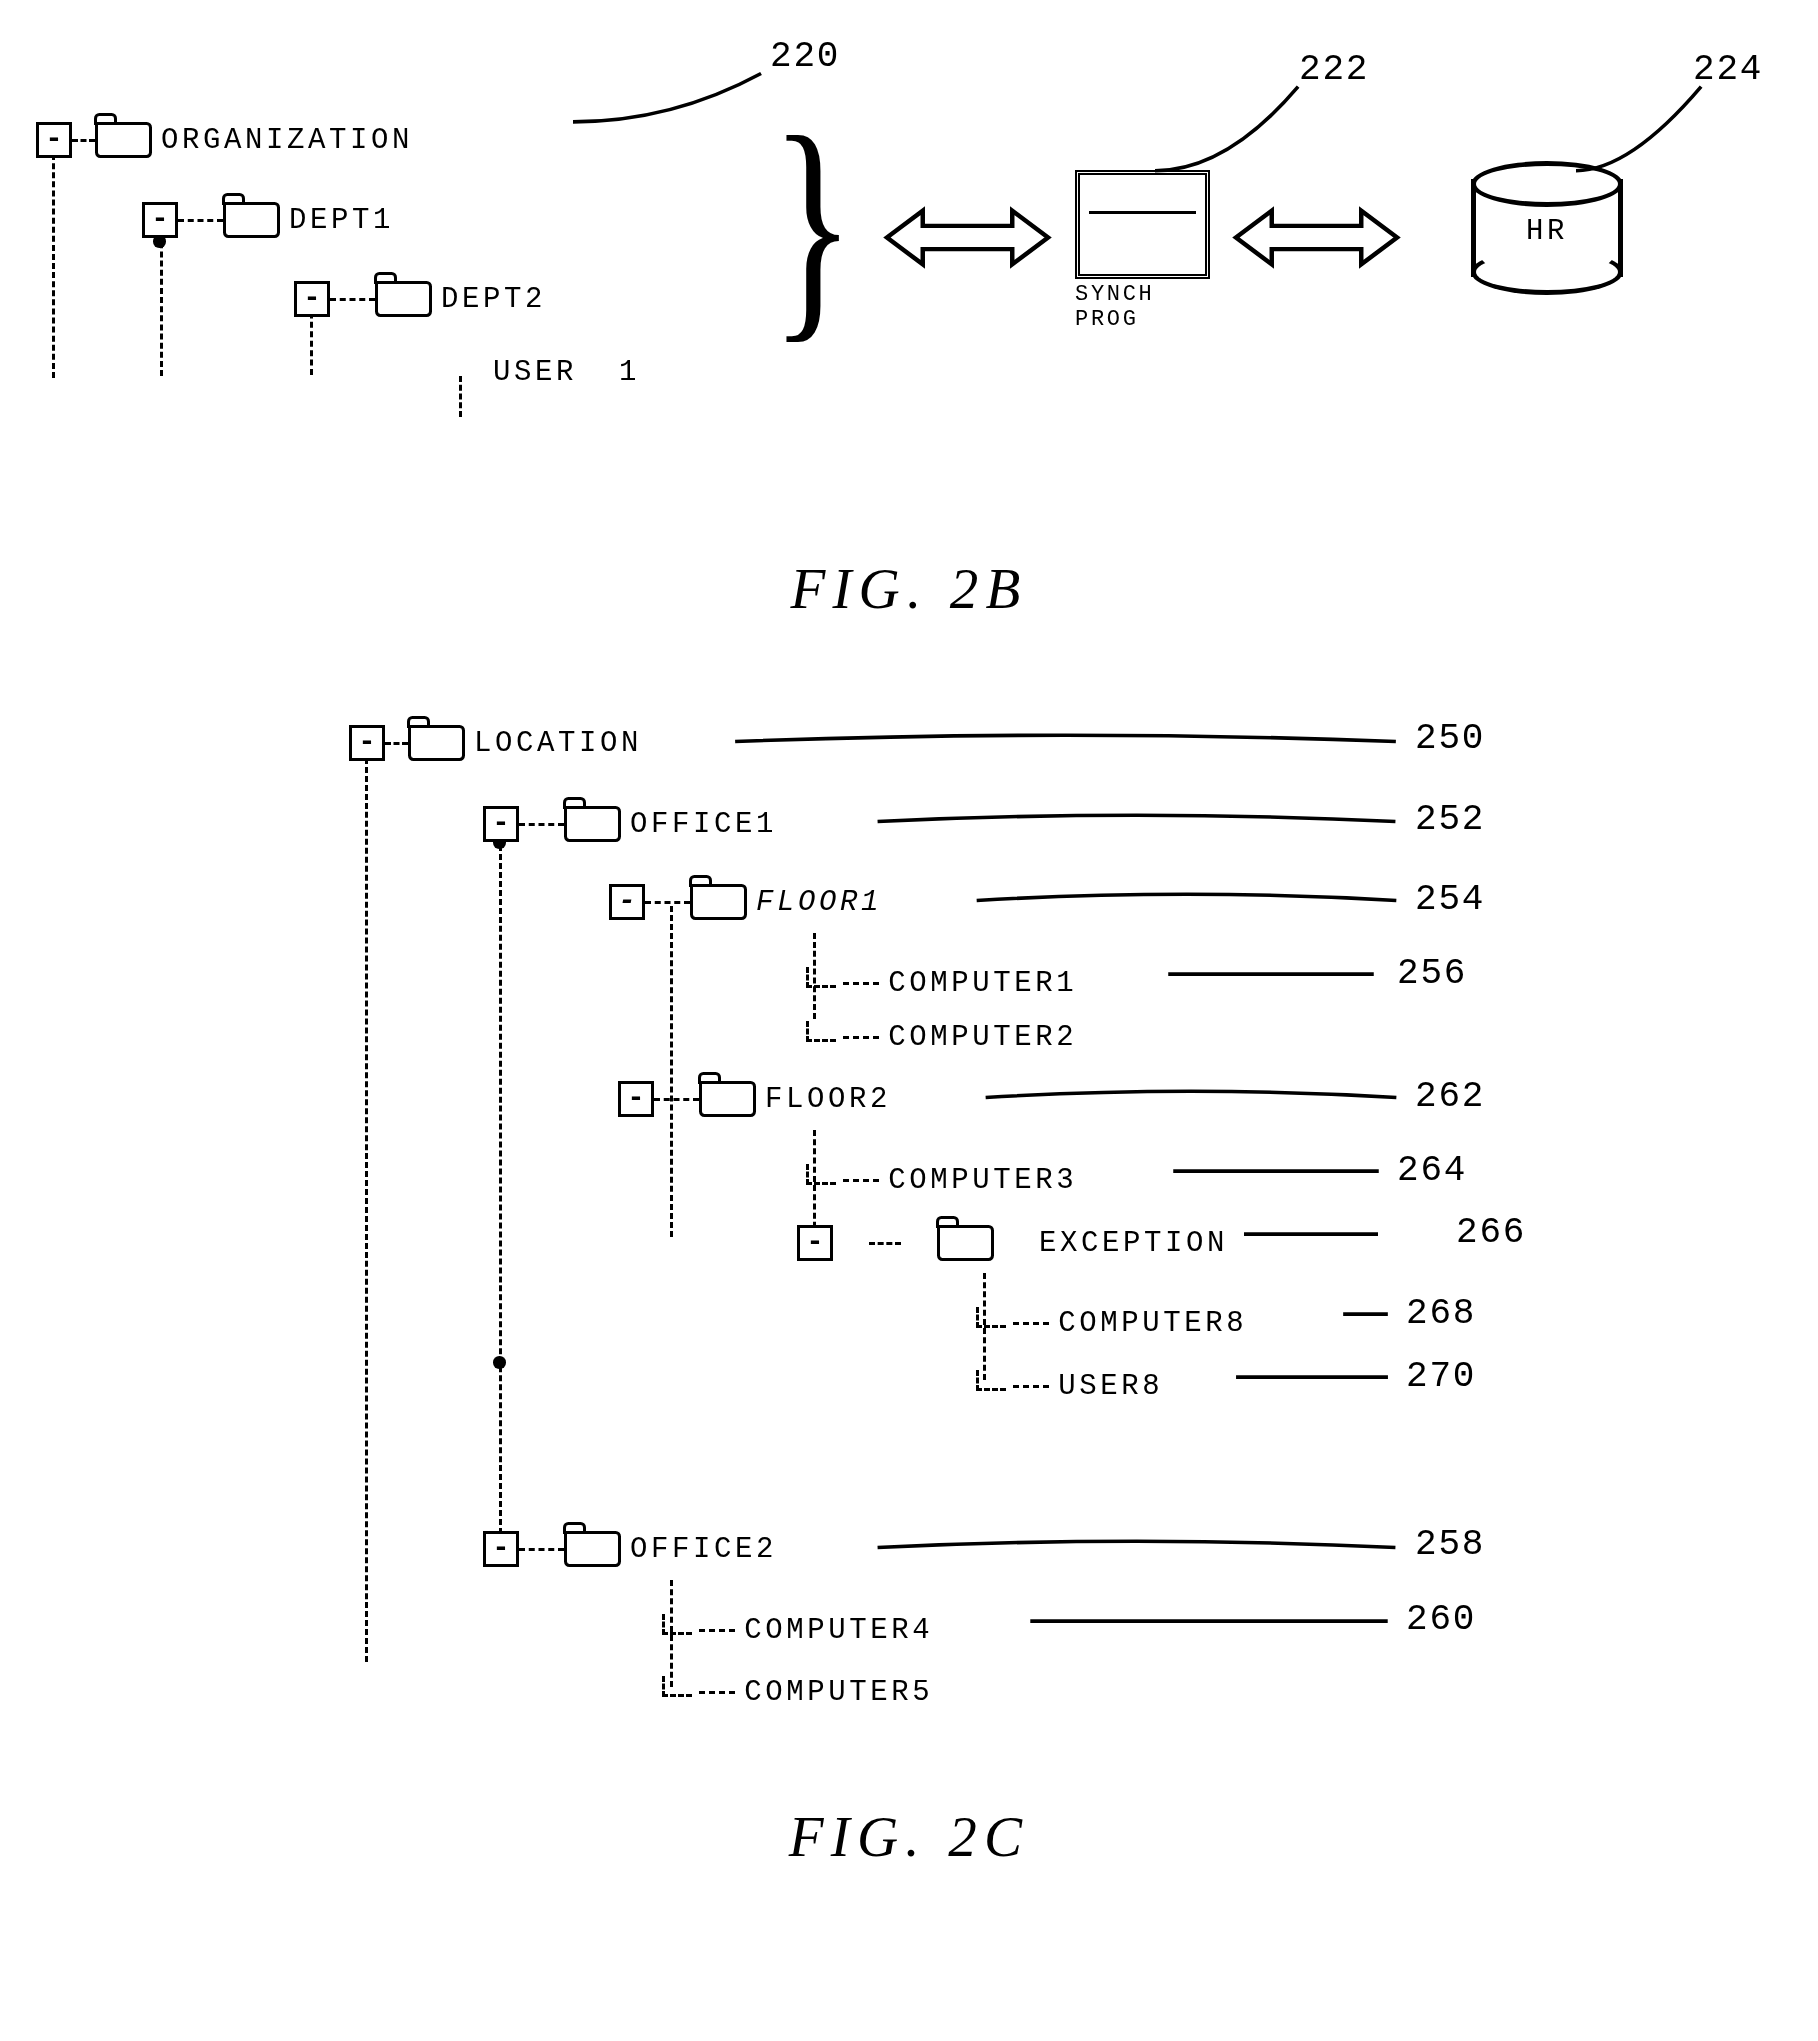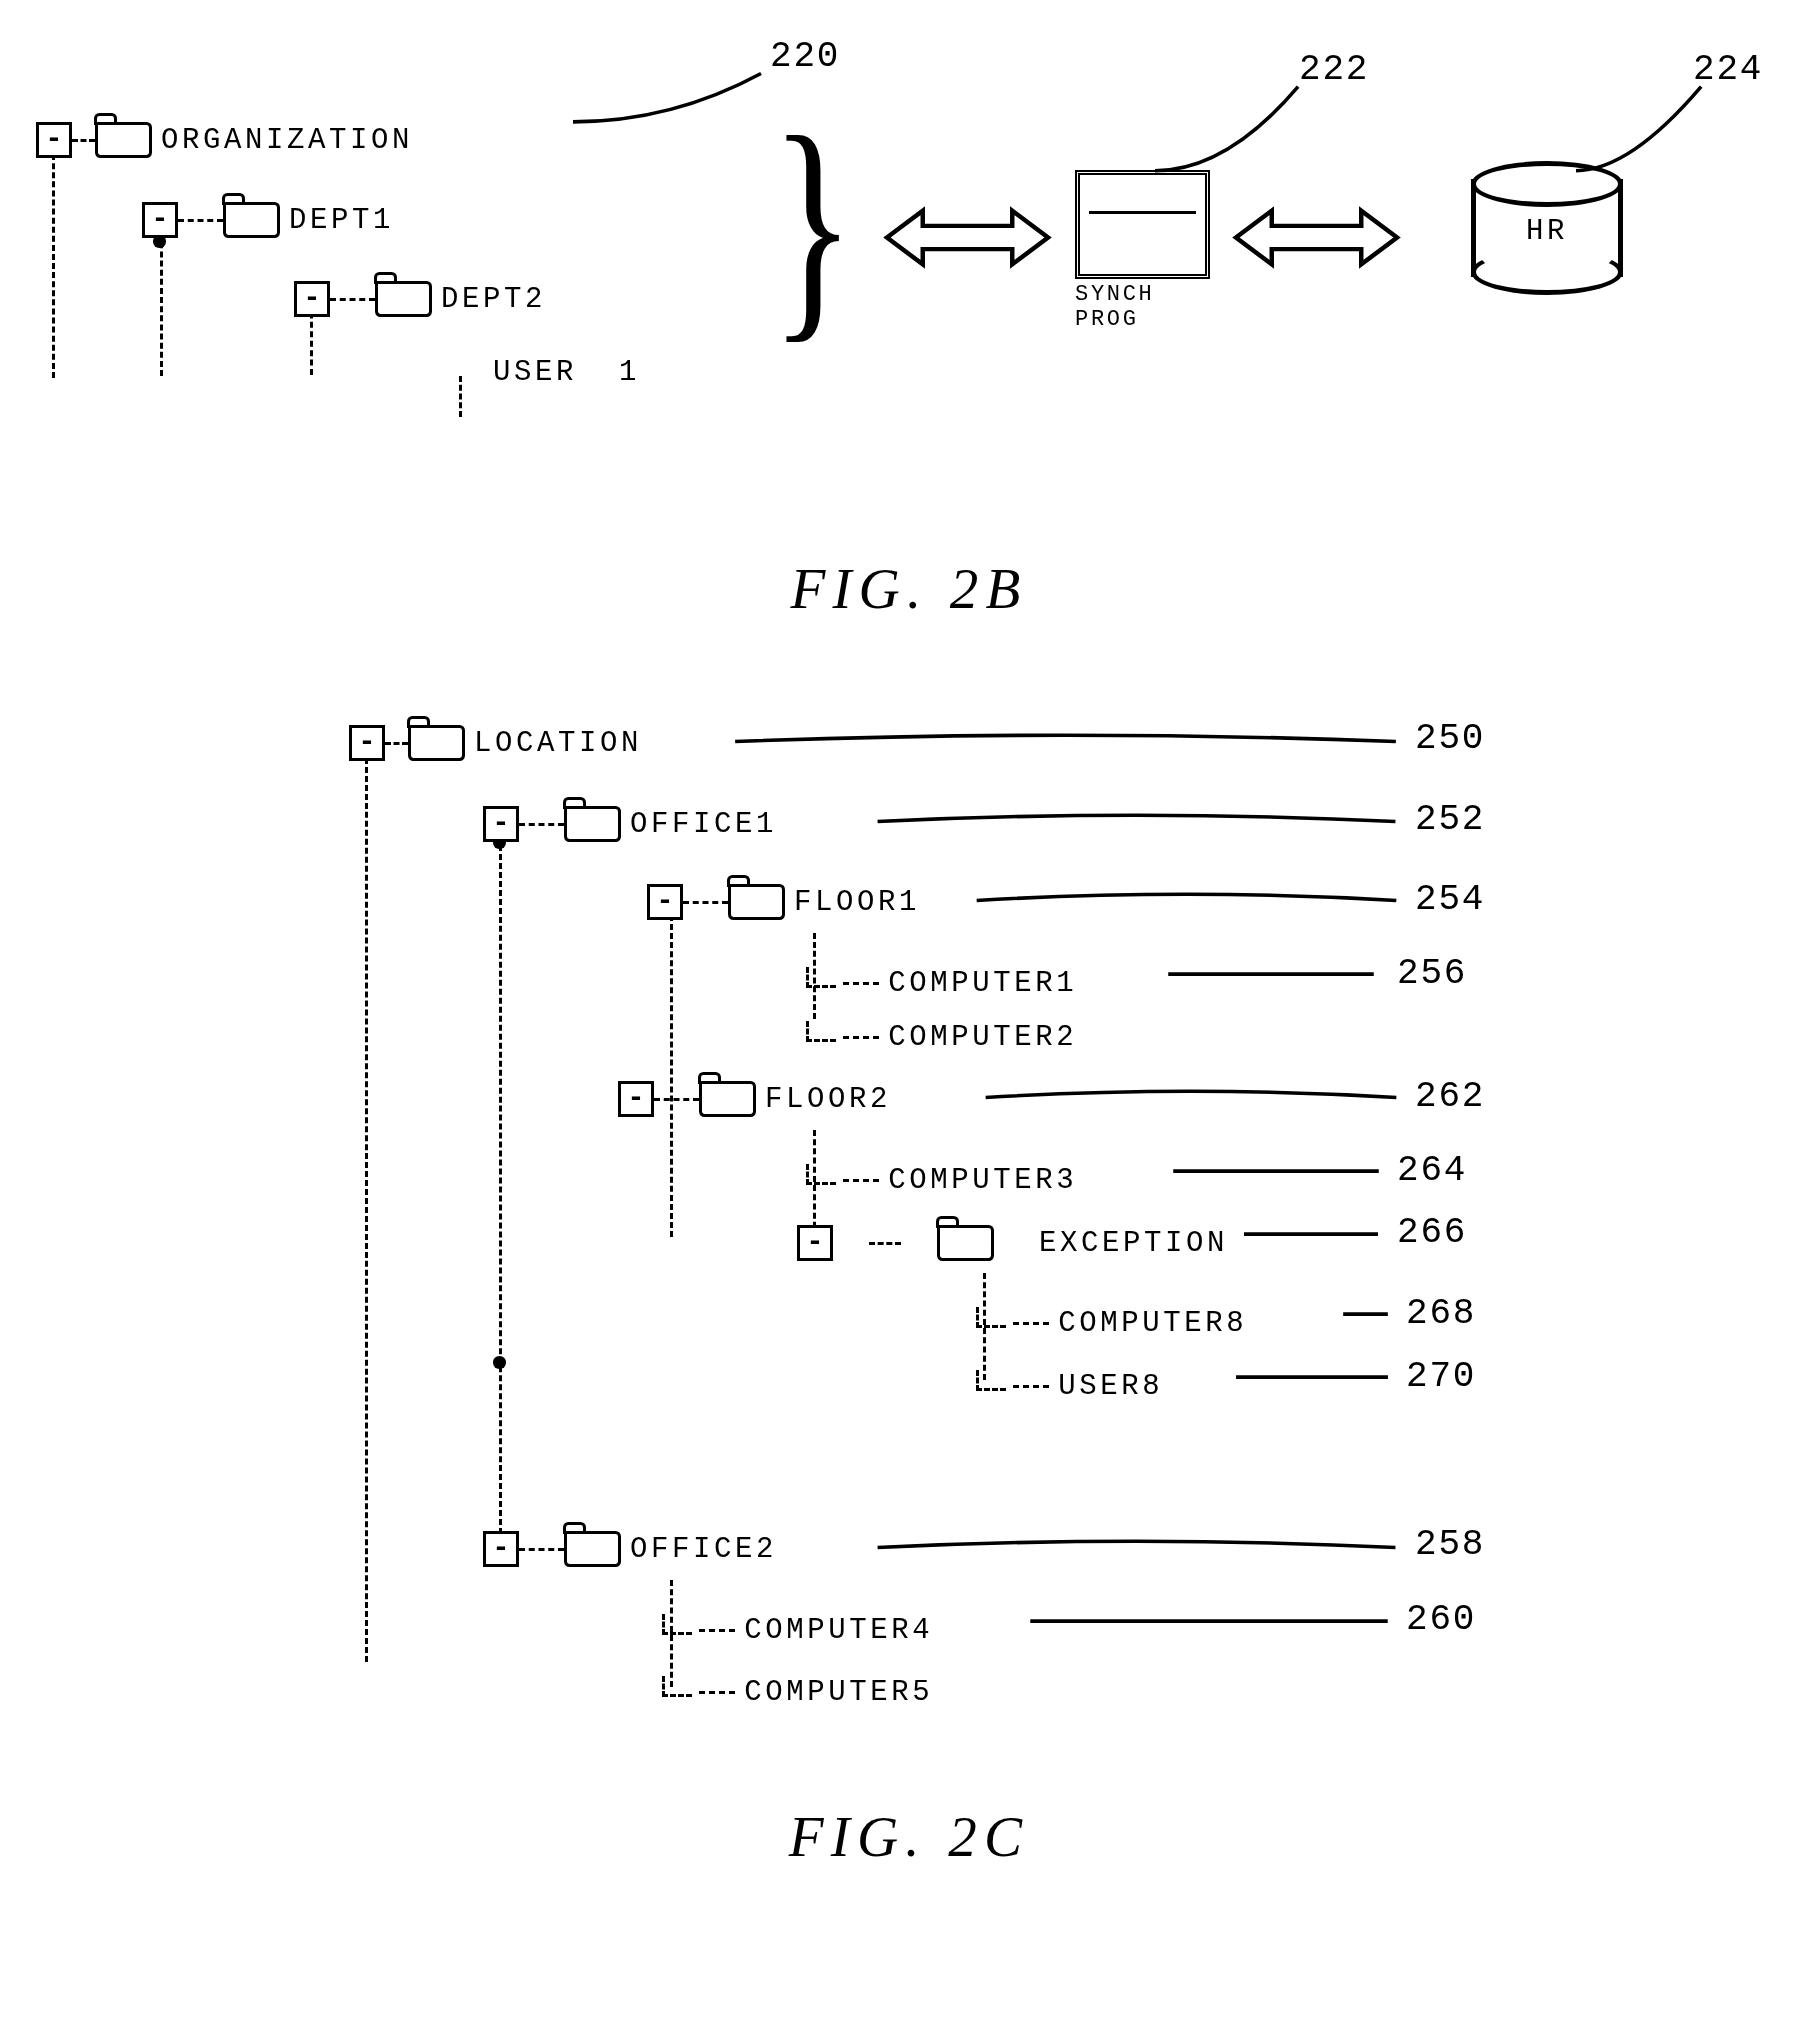--- a/index.html
+++ b/index.html
@@ -256,21 +256,21 @@
     <span class="expand"></span>
     <span class="hconn" style="width:45px;"></span>
     <span class="folder"></span>
     <span class="label node-text">OFFICE1</span>
   </div>
   <svg class="leader" style="left:752px; top:116px;" width="519" height="25" viewBox="0 0 580 28">
       <path d="M0 14 Q290 0 580 14" stroke="#000" stroke-width="4" fill="none"></path>
     </svg>
   <div class="ref" style="left:1290px; top:106px;">252</div>
 
-  <div class="tree-row" style="position:absolute; left:522px; top:177px;">
+  <div class="tree-row" style="position:absolute; left:484px; top:177px;font-style:italic;">
     <span class="expand"></span>
     <span class="hconn" style="width:45px;"></span>
     <span class="folder"></span>
     <span class="label node-text">FLOOR1</span>
   </div>
   <svg class="leader" style="left:851px; top:195px;" width="421" height="25" viewBox="0 0 470 28">
       <path d="M0 14 Q235 0 470 14" stroke="#000" stroke-width="4" fill="none"></path>
     </svg>
   <div class="ref" style="left:1290px; top:186px;">254</div>
 
@@ -315,21 +315,21 @@
 
   <div class="tree-row" style="position:absolute; left:672px; top:518px;gap:36px;">
     <span class="expand"></span>
     <span class="hconn" style="width:32px;"></span>
     <span class="folder"></span>
     <span class="label node-text">EXCEPTION</span>
   </div>
   <svg class="leader" style="left:1119px; top:534px;" width="134" height="14.3" viewBox="0 0 150 16">
       <path d="M0 8 L150 8" stroke="#000" stroke-width="4" fill="none"></path>
     </svg>
-  <div class="ref" style="left:1272px; top:519px;">266</div>
+  <div class="ref" style="left:1331px; top:519px;">266</div>
 
   <div class="vline" style="left:858px; top:580px; height:107px;"></div>
   <div class="tree-row" style="position:absolute; left:851px; top:598px;">
     <span class="tick"></span>
     <span class="hconn" style="width:36px;"></span>
     <span class="label node-text">COMPUTER8</span>
   </div>
   <svg class="leader" style="left:1218px; top:614px;" width="45" height="14.3" viewBox="0 0 50 16">
       <path d="M0 8 L50 8" stroke="#000" stroke-width="4" fill="none"></path>
     </svg>

